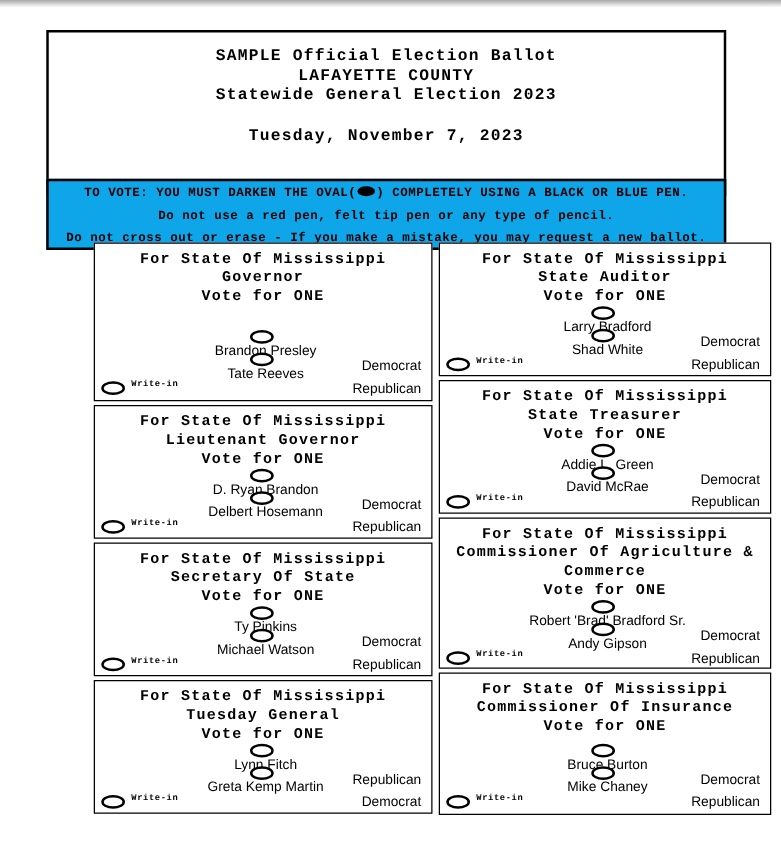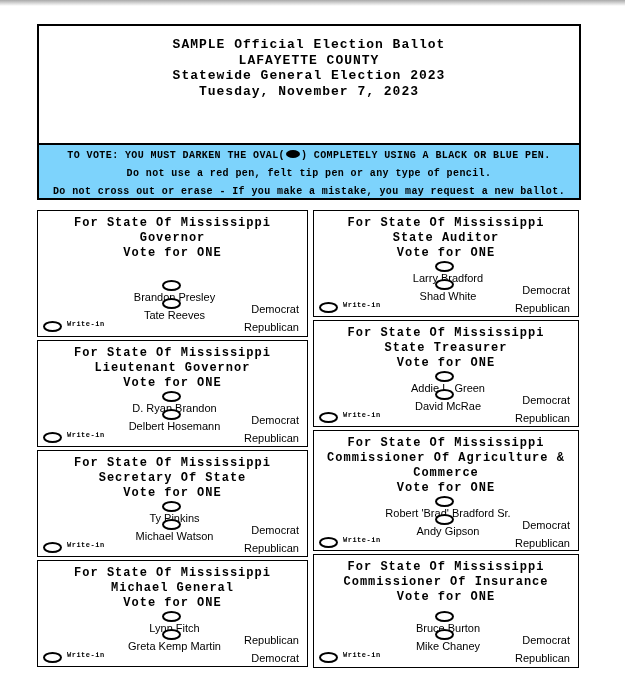--- a/index.html
+++ b/index.html
@@ -6,30 +6,30 @@
   html,body { width:625px; height:691px; background:#ffffff; overflow:hidden; }
   body { position:relative; font-family:"Liberation Mono", monospace; color:#000; }
 
   .top-shadow { position:absolute; top:0; left:0; width:625px; height:6px;
     background:linear-gradient(180deg,#a9a9a9 0%,#d9d9d9 55%,#ffffff 100%); }
 
   .header-box { position:absolute; left:37px; top:24px; width:544px; height:133px;
     border:2px solid #000; background:#fff; text-align:center;
     font-weight:bold; font-size:13px; line-height:15.5px; letter-spacing:1px;
     padding-top:11px; }
-  .header-box .date-line { }
+  .header-box .date-line { margin-top:17px; }
 
   .instructions-box { position:absolute; left:37px; top:143px; width:544px; height:57px;
-    border:2px solid #000; background:#7dd3fc; text-align:center;
+    border:2px solid #000; background:#0ea5e9; text-align:center;
     font-weight:bold; font-size:10px; line-height:18px; letter-spacing:0.4px;
     padding-top:2px; }
   .ink-oval { display:inline-block; width:14px; height:8px; background:#000;
     border-radius:50%; vertical-align:middle; margin:0 1px 2px 1px; }
 
-  .col { position:absolute; top:210px; }
+  .col { position:absolute; top:194px;margin-left:38px; }
   .col-left  { left:37px;  width:271px; }
   .col-right { left:313px; width:266px; }
 
   .contest { border:1.5px solid #000; background:#fff; margin-bottom:3px;
     display:flex; flex-direction:column; }
   .h127{height:127px} .h107{height:107px} .h121{height:121px} .h114{height:114px}
 
   .c-head { text-align:center; font-weight:bold; font-size:12px; line-height:15px;
     letter-spacing:1px; padding:5px 4px 0 4px; }
 
@@ -146,21 +146,21 @@
           <span class="wline"></span>
           <span class="wlab">Write-in</span>
         </span>
       </div>
     </div>
   </div>
 
   <div class="contest h107">
     <div class="c-head">
       <div>For State Of Mississippi</div>
-      <div>Michael General</div>
+      <div>Tuesday General</div>
       <div>Vote for ONE</div>
     </div>
     <div class="c-body">
       <div class="cand">
         <span class="oval"></span>
         <span class="nm">Lynn Fitch</span>
         <span class="pty">Republican</span>
       </div>
       <div class="cand">
         <span class="oval"></span>

